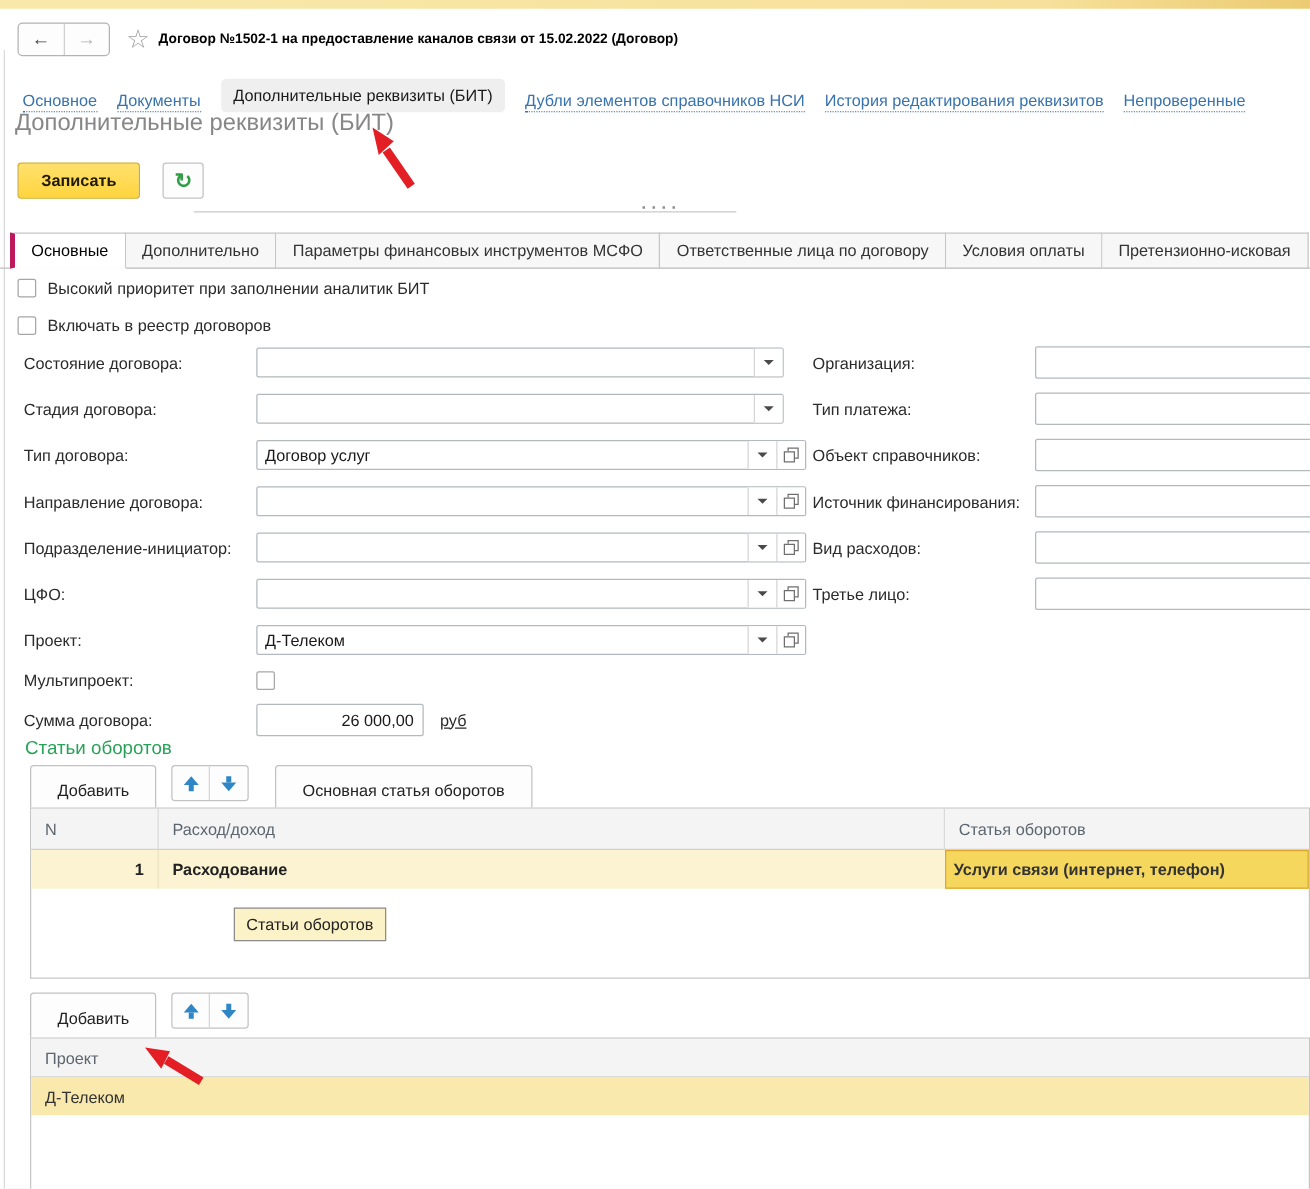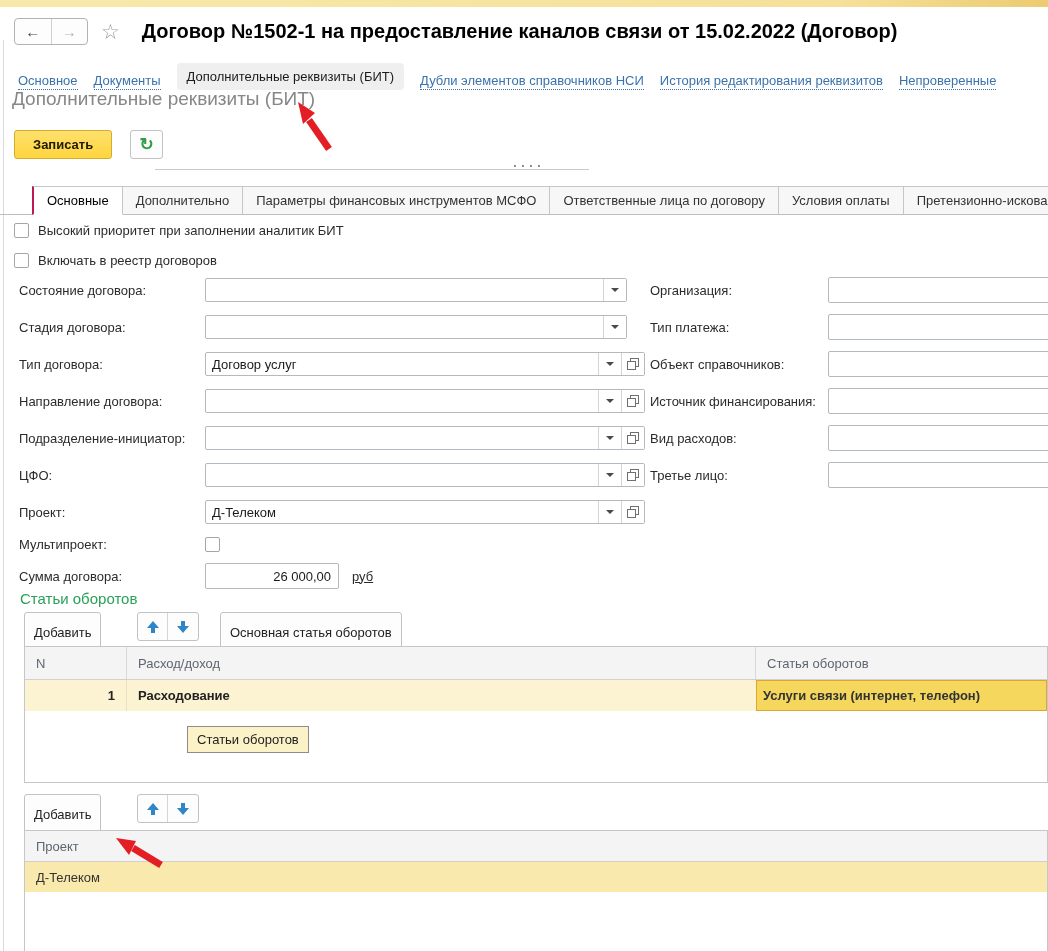--- a/index.html
+++ b/index.html
@@ -17,21 +17,21 @@
     background:linear-gradient(90deg,#f8e9ab 0%,#f6e09a 80%,#eccb72 100%);}
   .left-edge{position:absolute;left:3px;top:40px;bottom:0;width:1px;background:#d9d9d9;}
 
   
   .titlebar{position:absolute;left:14px;top:16px;height:30px;display:flex;align-items:center;}
   .histbtns{display:flex;width:74px;height:27px;border:1px solid #b3b3b3;border-radius:4px;background:#fdfdfd;overflow:hidden;}
   .histbtns .hb{flex:1;display:flex;align-items:center;justify-content:center;font-size:15px;cursor:default;}
   .histbtns .hb:first-child{border-right:1px solid #cfcfcf;color:#3c3c3c;font-weight:bold;}
   .histbtns .hb:last-child{color:#b3b3b3;font-weight:bold;}
   .star{margin-left:13px;font-size:21px;color:#9d9d9d;line-height:1;}
-  .wtitle{margin-left:22px;font-size:20px;font-weight:bold;color:#000;white-space:nowrap;}
+  .wtitle{margin-left:7px;font-size:11px;font-weight:bold;color:#000;white-space:nowrap;}
 
   
   .navlinks{position:absolute;left:0;top:58px;width:1048px;height:32px;display:flex;align-items:flex-end;gap:16px;padding-left:18px;white-space:nowrap;overflow:hidden;}
   .navlink{color:var(--link_blue);border-bottom:1px dotted var(--link_blue);padding-bottom:1px;cursor:pointer;}
   .navchip{background:#efefef;border-radius:4px;padding:6px 10px;color:#1a1a1a;cursor:pointer;}
 
   .pageheading{position:absolute;left:12px;top:88px;font-size:19px;color:#878787;}
 
   
   .toolbar{position:absolute;left:14px;top:130px;display:flex;gap:18px;align-items:center;}
@@ -43,21 +43,21 @@
 
   .splitline{position:absolute;left:155px;top:169px;width:434px;height:1px;background:#c9c9c9;}
   .splitdots{position:absolute;left:514px;top:165px;display:flex;gap:6px;}
   .splitdots i{width:2px;height:2px;background:#8f8f8f;display:block;}
 
   
   .tabs{position:absolute;left:0;top:186px;width:1048px;height:29px;display:flex;align-items:stretch;
     padding-left:8px;border-bottom:1px solid #bdbdbd;}
   .tab{display:flex;align-items:center;padding:0 13px;background:#f7f7f7;border:1px solid #c6c6c6;border-left:none;
     color:#333;cursor:pointer;white-space:nowrap;margin-bottom:-1px;border-bottom:1px solid #bdbdbd;}
-  .tab:first-child{border-left:2px solid #be185d;margin-left:24px;}
+  .tab:first-child{border-left:4px solid #be185d;}
   .tab.active{background:#fff;border-bottom:1px solid #fff;color:#000;}
 
   
   .checkrow{position:absolute;left:14px;display:flex;align-items:center;gap:9px;height:18px;}
   .cb{width:15px;height:15px;border:1px solid #a6a6a6;border-radius:2px;background:#fff;appearance:none;cursor:pointer;}
 
   
   .form-left{position:absolute;left:19px;top:277px;display:grid;row-gap:11px;}
   .form-right{position:absolute;left:650px;top:277px;display:grid;row-gap:11px;}
   .frow{display:flex;align-items:center;height:26px;}
@@ -74,21 +74,21 @@
   .box-b{width:440px;}
   .rinput{width:310px;height:26px;border:1px solid #b3b9be;border-radius:2px;padding:0 6px;
     font:13px "Liberation Sans","DejaVu Sans",sans-serif;color:#1a1a1a;outline:none;}
   .frow .rlabel{width:178px;color:#2b2b2b;}
   .amount-input{width:134px;height:26px;border:1px solid #b3b9be;border-radius:2px;padding:0 7px;text-align:right;
     font:13px "Liberation Sans","DejaVu Sans",sans-serif;color:#1a1a1a;outline:none;}
   .suffix{margin-left:13px;color:#2b2b2b;text-decoration:underline;}
 
   
   .sec-heading{position:absolute;left:20px;top:590px;color:var(--section_green);font-size:15px;}
-  .cmdbtn{height:40px;background:#fdfdfd;border:1px solid #c2c2c2;border-radius:3px;padding:0 9px;
+  .cmdbtn{height:40px;background:#fdfdfd;border:1px solid #c2c2c2;border-radius:3px;padding:0 21px;
     font:13px "Liberation Sans","DejaVu Sans",sans-serif;color:#222;cursor:pointer;}
   .updown{position:absolute;display:flex;height:29px;border:1px solid #c2c2c2;border-radius:3px;background:#fdfdfd;overflow:hidden;}
   .udbtn{width:30px;display:flex;align-items:center;justify-content:center;cursor:pointer;}
   .udbtn:first-child{border-right:1px solid #d5d5d5;}
   .arr{display:flex;flex-direction:column;align-items:center;}
   .arr .head-up{width:0;height:0;border-left:6px solid transparent;border-right:6px solid transparent;border-bottom:7px solid #2f86c7;}
   .arr .head-down{width:0;height:0;border-left:6px solid transparent;border-right:6px solid transparent;border-top:7px solid #2f86c7;}
   .arr .stem{width:4px;height:5px;background:#2f86c7;}
 
   .tbl{position:absolute;left:24px;width:1024px;background:#fff;border:1px solid #c6c6c6;}

